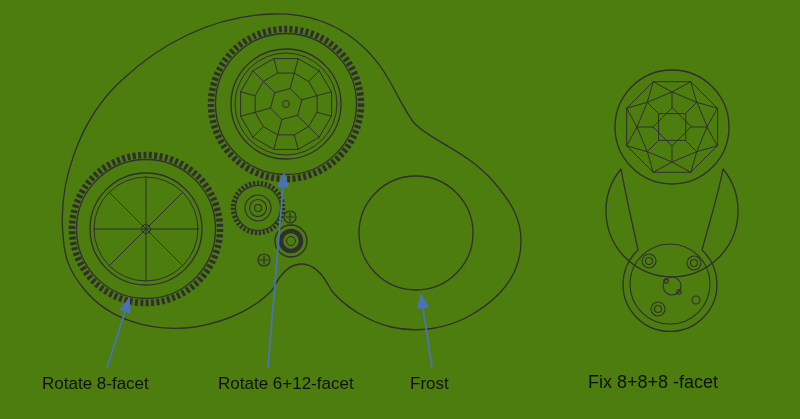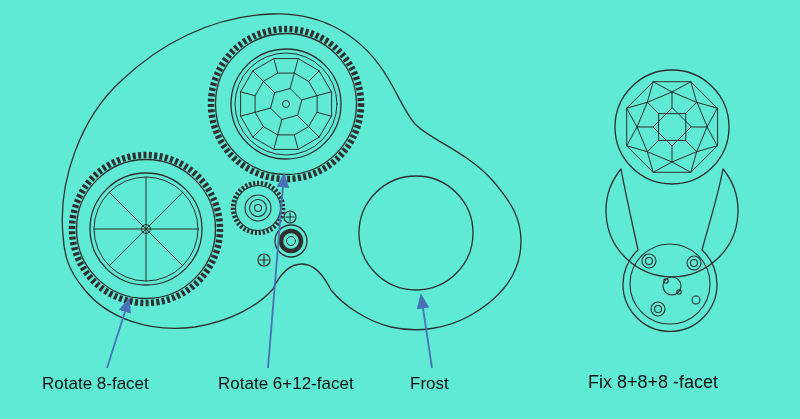--- a/index.html
+++ b/index.html
@@ -1,16 +1,16 @@
 <!DOCTYPE html>
 <html><head>
 <meta charset="utf-8">
 <style>
   html,body{margin:0;padding:0;background:#ffffff;}
-  .page{position:relative;width:800px;height:419px;background:#5eead4;overflow:hidden;
+  .page{position:relative;width:800px;height:419px;background:#4d7c0f;overflow:hidden;
         font-family:"Liberation Sans","DejaVu Sans",sans-serif;}
   svg{display:block;}
   text{font-family:"Liberation Sans","DejaVu Sans",sans-serif;}
 </style>
 </head>
 <body>
 
 <div class="page">
 <svg id="diagram-svg" width="800" height="419" viewBox="0 0 800 419">
 

